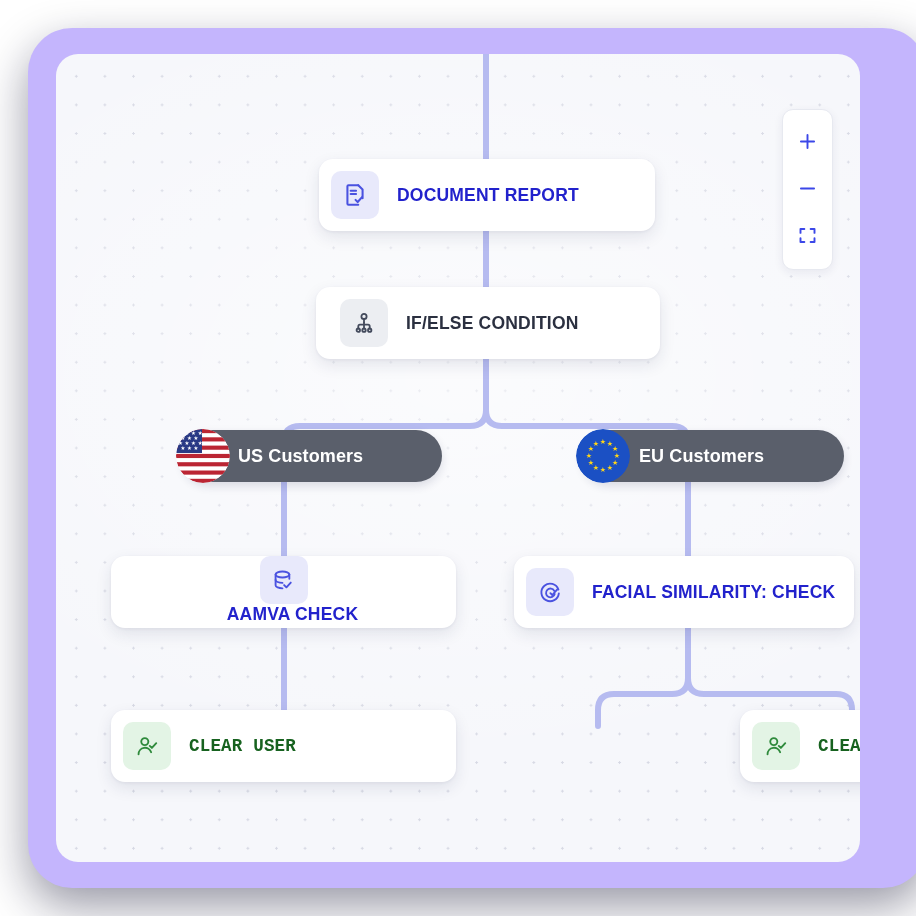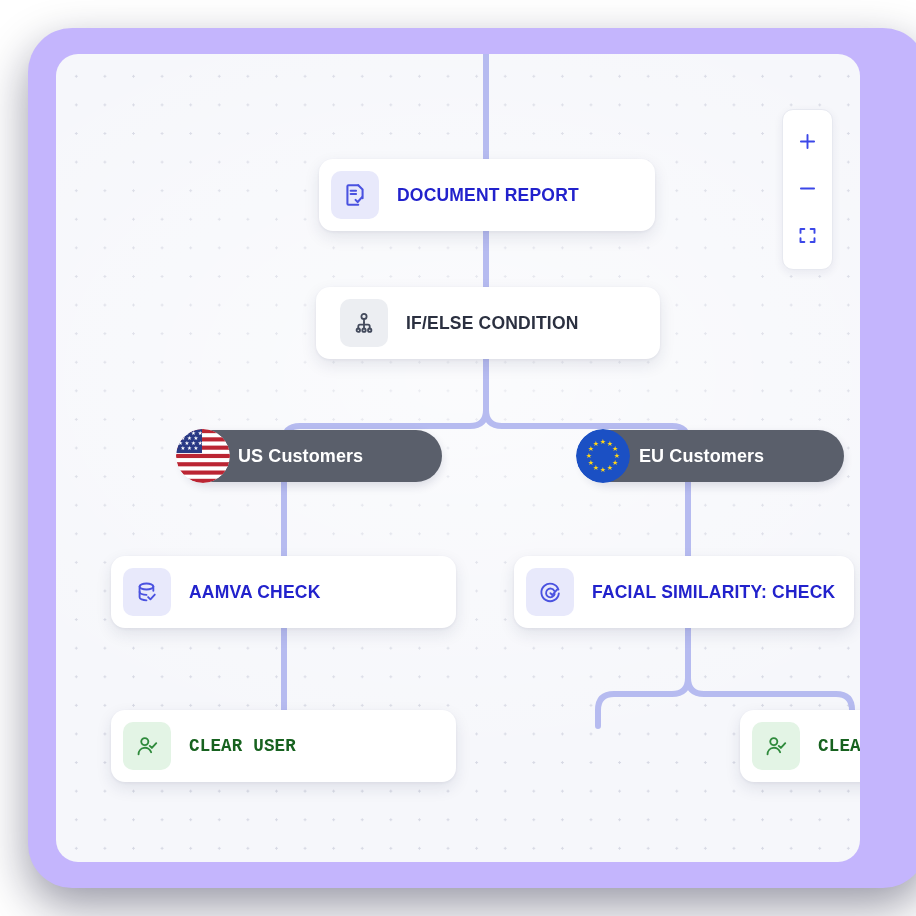--- a/index.html
+++ b/index.html
@@ -250,21 +250,21 @@
             <text x="14.9" y="34">★</text>
             <text x="13" y="27">★</text>
             <text x="14.9" y="20">★</text>
             <text x="20" y="14.9">★</text>
           </g>
         </svg>
       </div>
       <div class="pill-label">EU Customers</div>
     </div>
 
-    <div class="node" style="left:55px; top:502px; width:345px;">
+    <div class="node" style="left:55px; top:502px; width:345px;flex-direction:column;">
       <div class="node-icon icon-blue">
         <svg width="25" height="25" viewBox="0 0 24 24" fill="none" stroke="#4a52e0" stroke-width="1.8" stroke-linecap="round" stroke-linejoin="round">
           <ellipse cx="11" cy="6.2" rx="6.6" ry="2.9"></ellipse>
           <path d="M4.4 6.2v5.2c0 1.6 3 2.9 6.6 2.9"></path>
           <path d="M17.6 6.2v4.2"></path>
           <path d="M4.4 11.4v5.2c0 1.6 3 2.9 6.6 2.9"></path>
           <path d="M12.6 16.4l2.2 2.2 4.2-4.6"></path>
         </svg>
       </div>
       <div class="node-label label-blue">AAMVA CHECK</div>

